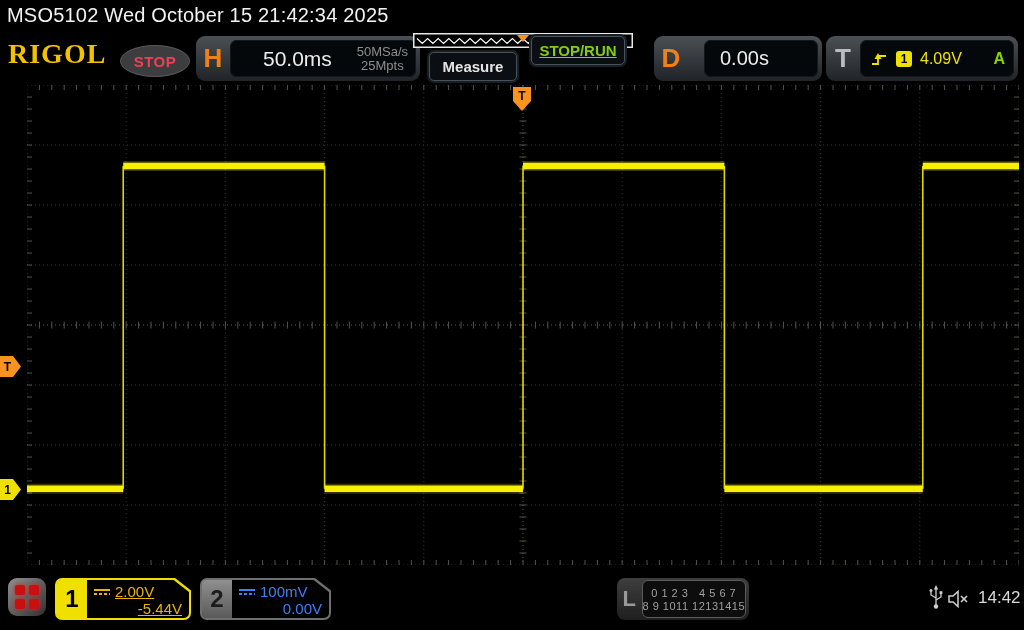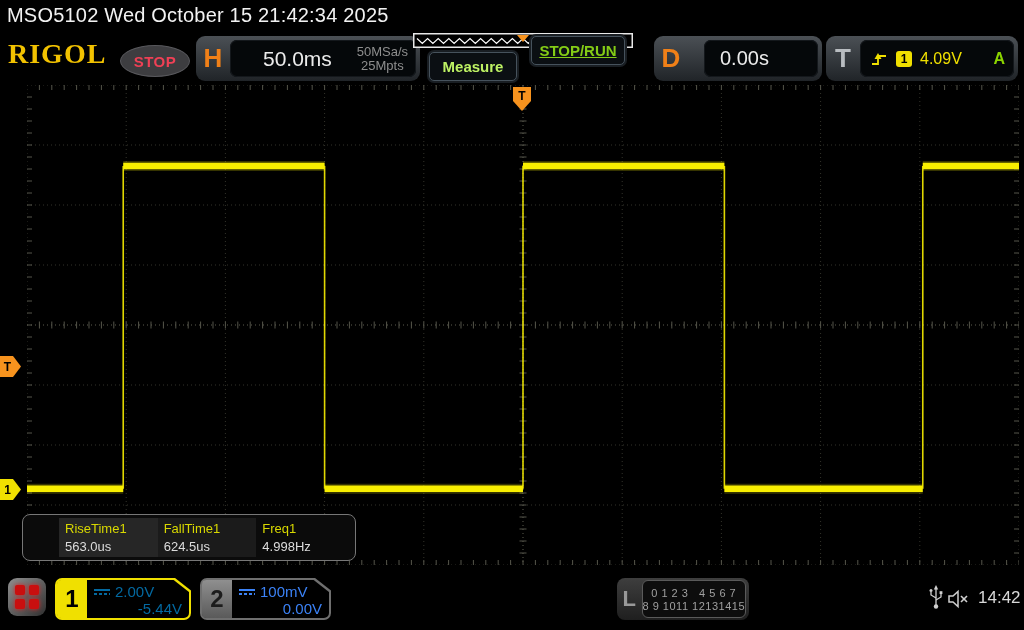--- a/index.html
+++ b/index.html
@@ -32,21 +32,21 @@
   .t-block{left:826px;top:36px;width:192px;height:45px;}
   .t-block .biglet{color:#b9bdc1;}
   .t-block .inset{flex:1;margin-right:4px;gap:8px;padding:0 9px 0 10px;}
   .trig-badge{width:16px;height:16px;background:#f0e000;color:#000;border-radius:3px;
         font-size:12px;font-weight:bold;display:flex;align-items:center;justify-content:center;}
   .trig-level{color:#f0e000;font-size:16px;}
   .trig-mode{color:#8bd400;font-size:16px;font-weight:bold;margin-left:auto;}
   .hdr-btn{height:27px;border-radius:5px;background:#0b0f13;border:1px solid #46525c;
         box-shadow:0 0 0 2px #191e23;display:flex;align-items:center;justify-content:center;
         font-size:15px;font-weight:bold;}
-  .measure-btn{left:429px;top:52px;width:86px;color:#bef264;}
+  .measure-btn{left:429px;top:52px;width:86px;color:#e5e5e5;}
   .stoprun-btn{left:531px;top:36px;width:92px;color:#84cc16;text-decoration:underline;}
   .preview{left:413px;top:33px;width:220px;height:15px;}
 
   
   .plot{left:27px;top:85px;width:992px;height:480px;}
   .marker{display:flex;align-items:center;justify-content:center;
           color:#000;font-weight:bold;font-size:12px;}
   .m-top{left:513px;top:87px;width:18px;height:24px;background:#f7931e;
          clip-path:polygon(0 0,100% 0,100% 58%,50% 100%,0 58%);padding-bottom:6px;box-sizing:border-box;}
   .m-left{left:0;width:21px;height:21px;clip-path:polygon(0 0,62% 0,100% 50%,62% 100%,0 100%);
@@ -70,21 +70,21 @@
   .menu-grid div{width:10px;height:10px;background:#c90f0f;border-radius:2px;box-shadow:0 0 4px #e02020;}
   .ch-badge{top:578px;height:42px;border-width:2px;border-style:solid;border-radius:7px 0 7px 7px;
         background:#000;display:flex;box-sizing:border-box;}
   .ch1{left:55px;width:136px;border-color:#f0e000;}
   .ch2{left:200px;width:131px;border-color:#6f6f6f;}
   .ch-num{width:30px;display:flex;align-items:center;justify-content:center;
         font-size:24px;font-weight:bold;border-radius:4px 0 0 4px;}
   .ch1 .ch-num{background:#f0e000;color:#000;}
   .ch2 .ch-num{background:linear-gradient(#8f8f8f,#5a5a5a);color:#1c1c1c;}
   .ch-vals{flex:1;padding:3px 7px 2px 7px;display:flex;flex-direction:column;justify-content:space-between;font-size:15px;}
-  .ch1 .ch-vals{color:#0369a1;}
+  .ch1 .ch-vals{color:#eab308;text-decoration:underline;}
   .ch2 .ch-vals{color:#3b82f6;}
   .ch-row1{display:flex;align-items:center;gap:5px;}
   .ch-row2{text-align:right;}
   .dc-icon{display:inline-block;width:16px;}
   .dc-icon .s{height:2px;background:currentColor;margin-bottom:2px;}
   .dc-icon .d{height:2px;background:repeating-linear-gradient(90deg,currentColor 0 3px,transparent 3px 5px);}
   .notch{position:absolute;top:-2px;right:-2px;}
   .l-block{left:617px;top:578px;width:132px;height:42px;background:linear-gradient(#3e3e3e,#1f1f1f);
         border-radius:8px;display:flex;align-items:center;}
   .l-letter{width:28px;text-align:center;color:#999;font-size:22px;font-weight:bold;}
@@ -545,34 +545,20 @@
         <line x1="895.776" y1="81" x2="895.776" y2="403.8" stroke="#f8ee00" stroke-width="1.6" stroke-opacity="0.9"></line>
         <line x1="895.776" y1="81" x2="992" y2="81" stroke="#f8ee00" stroke-width="10" stroke-opacity="0.22"></line>
         <line x1="895.776" y1="81" x2="992" y2="81" stroke="#f8ee00" stroke-width="6.5" stroke-opacity="1"></line>
       </g>
   </svg>
 
   <div class="abs marker m-top">T</div>
   <div class="abs marker m-left m-trig">T</div>
   <div class="abs marker m-left m-ch1">1</div>
 
-  <div class="abs meas">
-    <div class="col">
-      <div class="lab">RiseTime1</div>
-      <div class="val">563.0us</div>
-    </div>
-    <div class="col">
-      <div class="lab">FallTime1</div>
-      <div class="val">624.5us</div>
-    </div>
-    <div class="col">
-      <div class="lab">Freq1</div>
-      <div class="val">4.998Hz</div>
-    </div>
-  </div>
 
   <div class="abs menu-btn">
     <div class="menu-grid">
         <div></div>
         <div></div>
         <div></div>
         <div></div>
       </div>
   </div>
 

